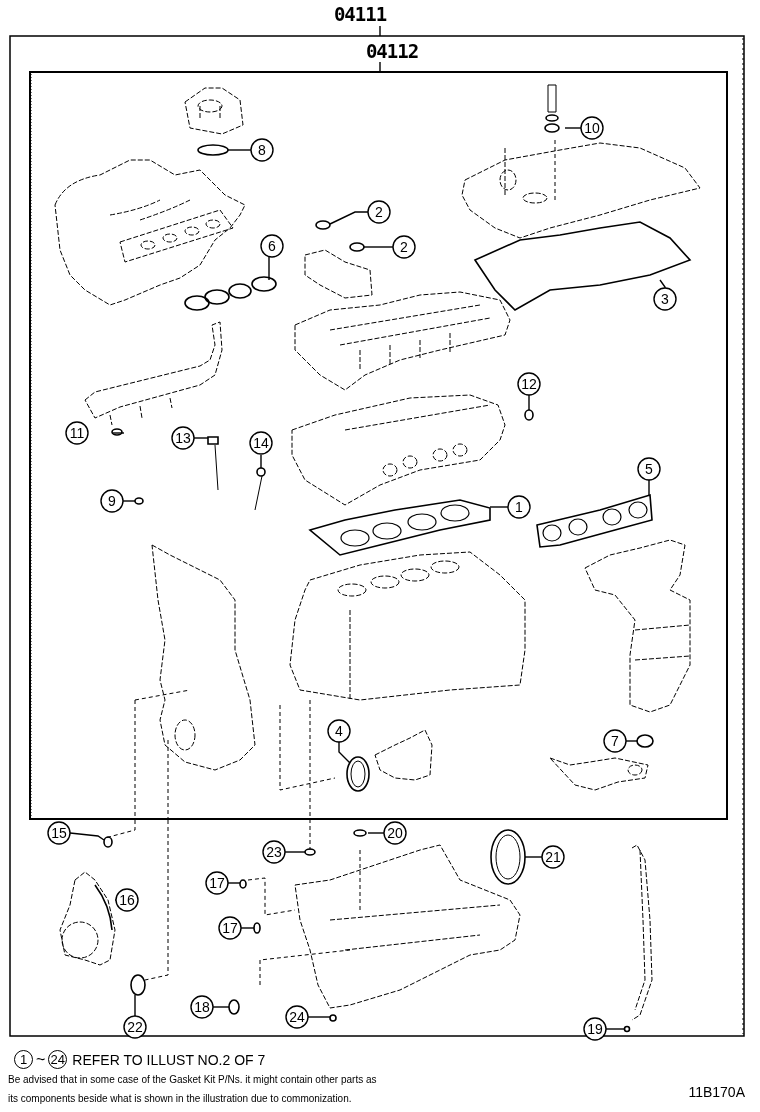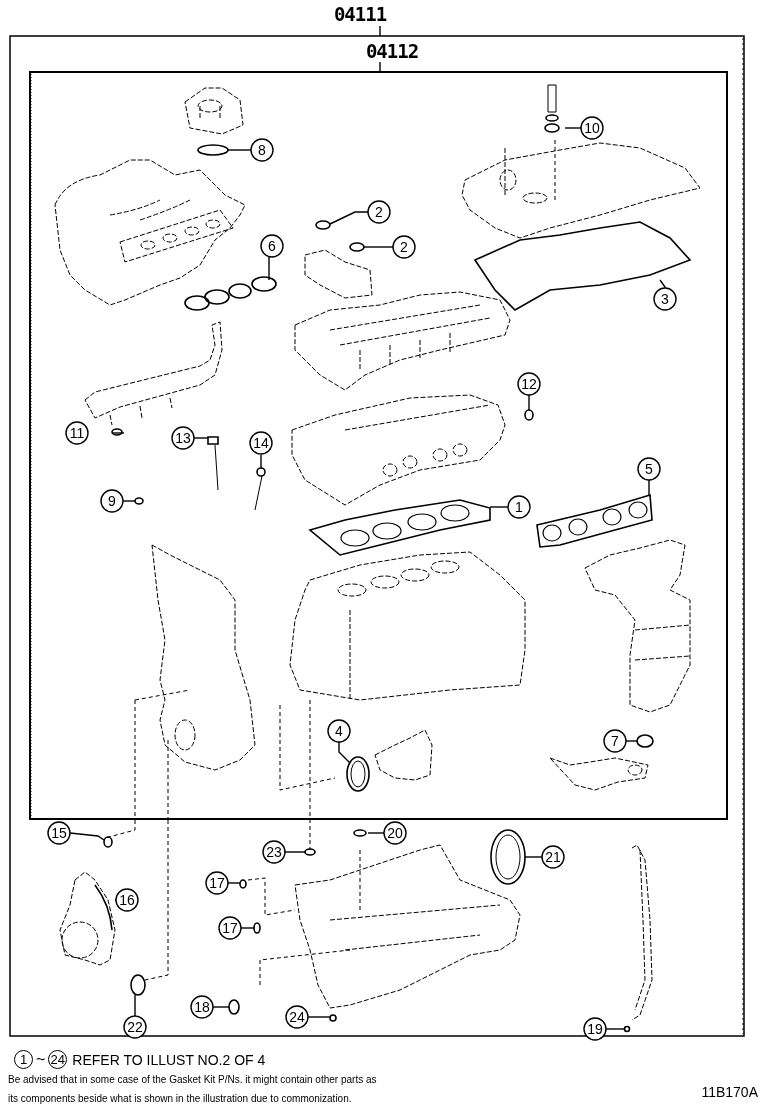--- a/index.html
+++ b/index.html
@@ -7,21 +7,21 @@
          font-family: "Liberation Sans", sans-serif; color: #000; }
   .code { position: absolute; font-family: "DejaVu Sans Mono", monospace; font-weight: bold;
           font-size: 19px; letter-spacing: -1px; transform: translateX(-50%); }
   #diagram { position: absolute; left: 0; top: 0; }
   .note-line { position: absolute; left: 8px; font-size: 10px; white-space: nowrap; }
   .ref-row { position: absolute; left: 14px; top: 1050px; display: flex; align-items: center; font-size: 14px; }
   .circ { display: inline-flex; align-items: center; justify-content: center; width: 19px; height: 19px;
           border: 1.3px solid #000; border-radius: 50%; font-size: 13px; box-sizing: border-box; }
   .tilde { margin: 0 3px; font-size: 16px; }
   .ref-text { margin-left: 5px; font-size: 14px; }
-  .figid { position: absolute; right: 2px; top: 1084px; font-size: 14px; }
+  .figid { position: absolute; right: 15px; top: 1084px; font-size: 14px; }
   .callout-label { font-family: "Liberation Sans", sans-serif; font-size: 14px; }
 </style>
 </head>
 <body>
 
 <div class="code" style="left:360px; top:3px;">04111</div>
 <div class="code" style="left:392px; top:40px;">04112</div>
 
 <svg id="diagram" width="760" height="1112" viewBox="0 0 760 1112" xmlns="http://www.w3.org/2000/svg">
   <g fill="none" stroke="#000" stroke-width="1.4">
@@ -323,17 +323,17 @@
         <circle cx="297" cy="1017" r="11"></circle>
         <text class="callout-label" x="297" y="1022" text-anchor="middle" fill="#000" stroke="none">24</text>
       </g>
   </g>
 </svg>
 
 <div class="ref-row">
   <span class="circ">1</span>
   <span class="tilde">~</span>
   <span class="circ">24</span>
-  <span class="ref-text">REFER TO ILLUST NO.2 OF 4</span>
+  <span class="ref-text">REFER TO ILLUST NO.2 OF 7</span>
 </div>
 <div class="note-line" style="top:1074px;">Be advised that in some case of the Gasket Kit P/Ns.  it might contain other parts as</div>
 <div class="note-line" style="top:1093px;">its components beside what is shown in the illustration due to commonization.</div>
 <div class="figid">11B170A</div>
 
 </body></html>

